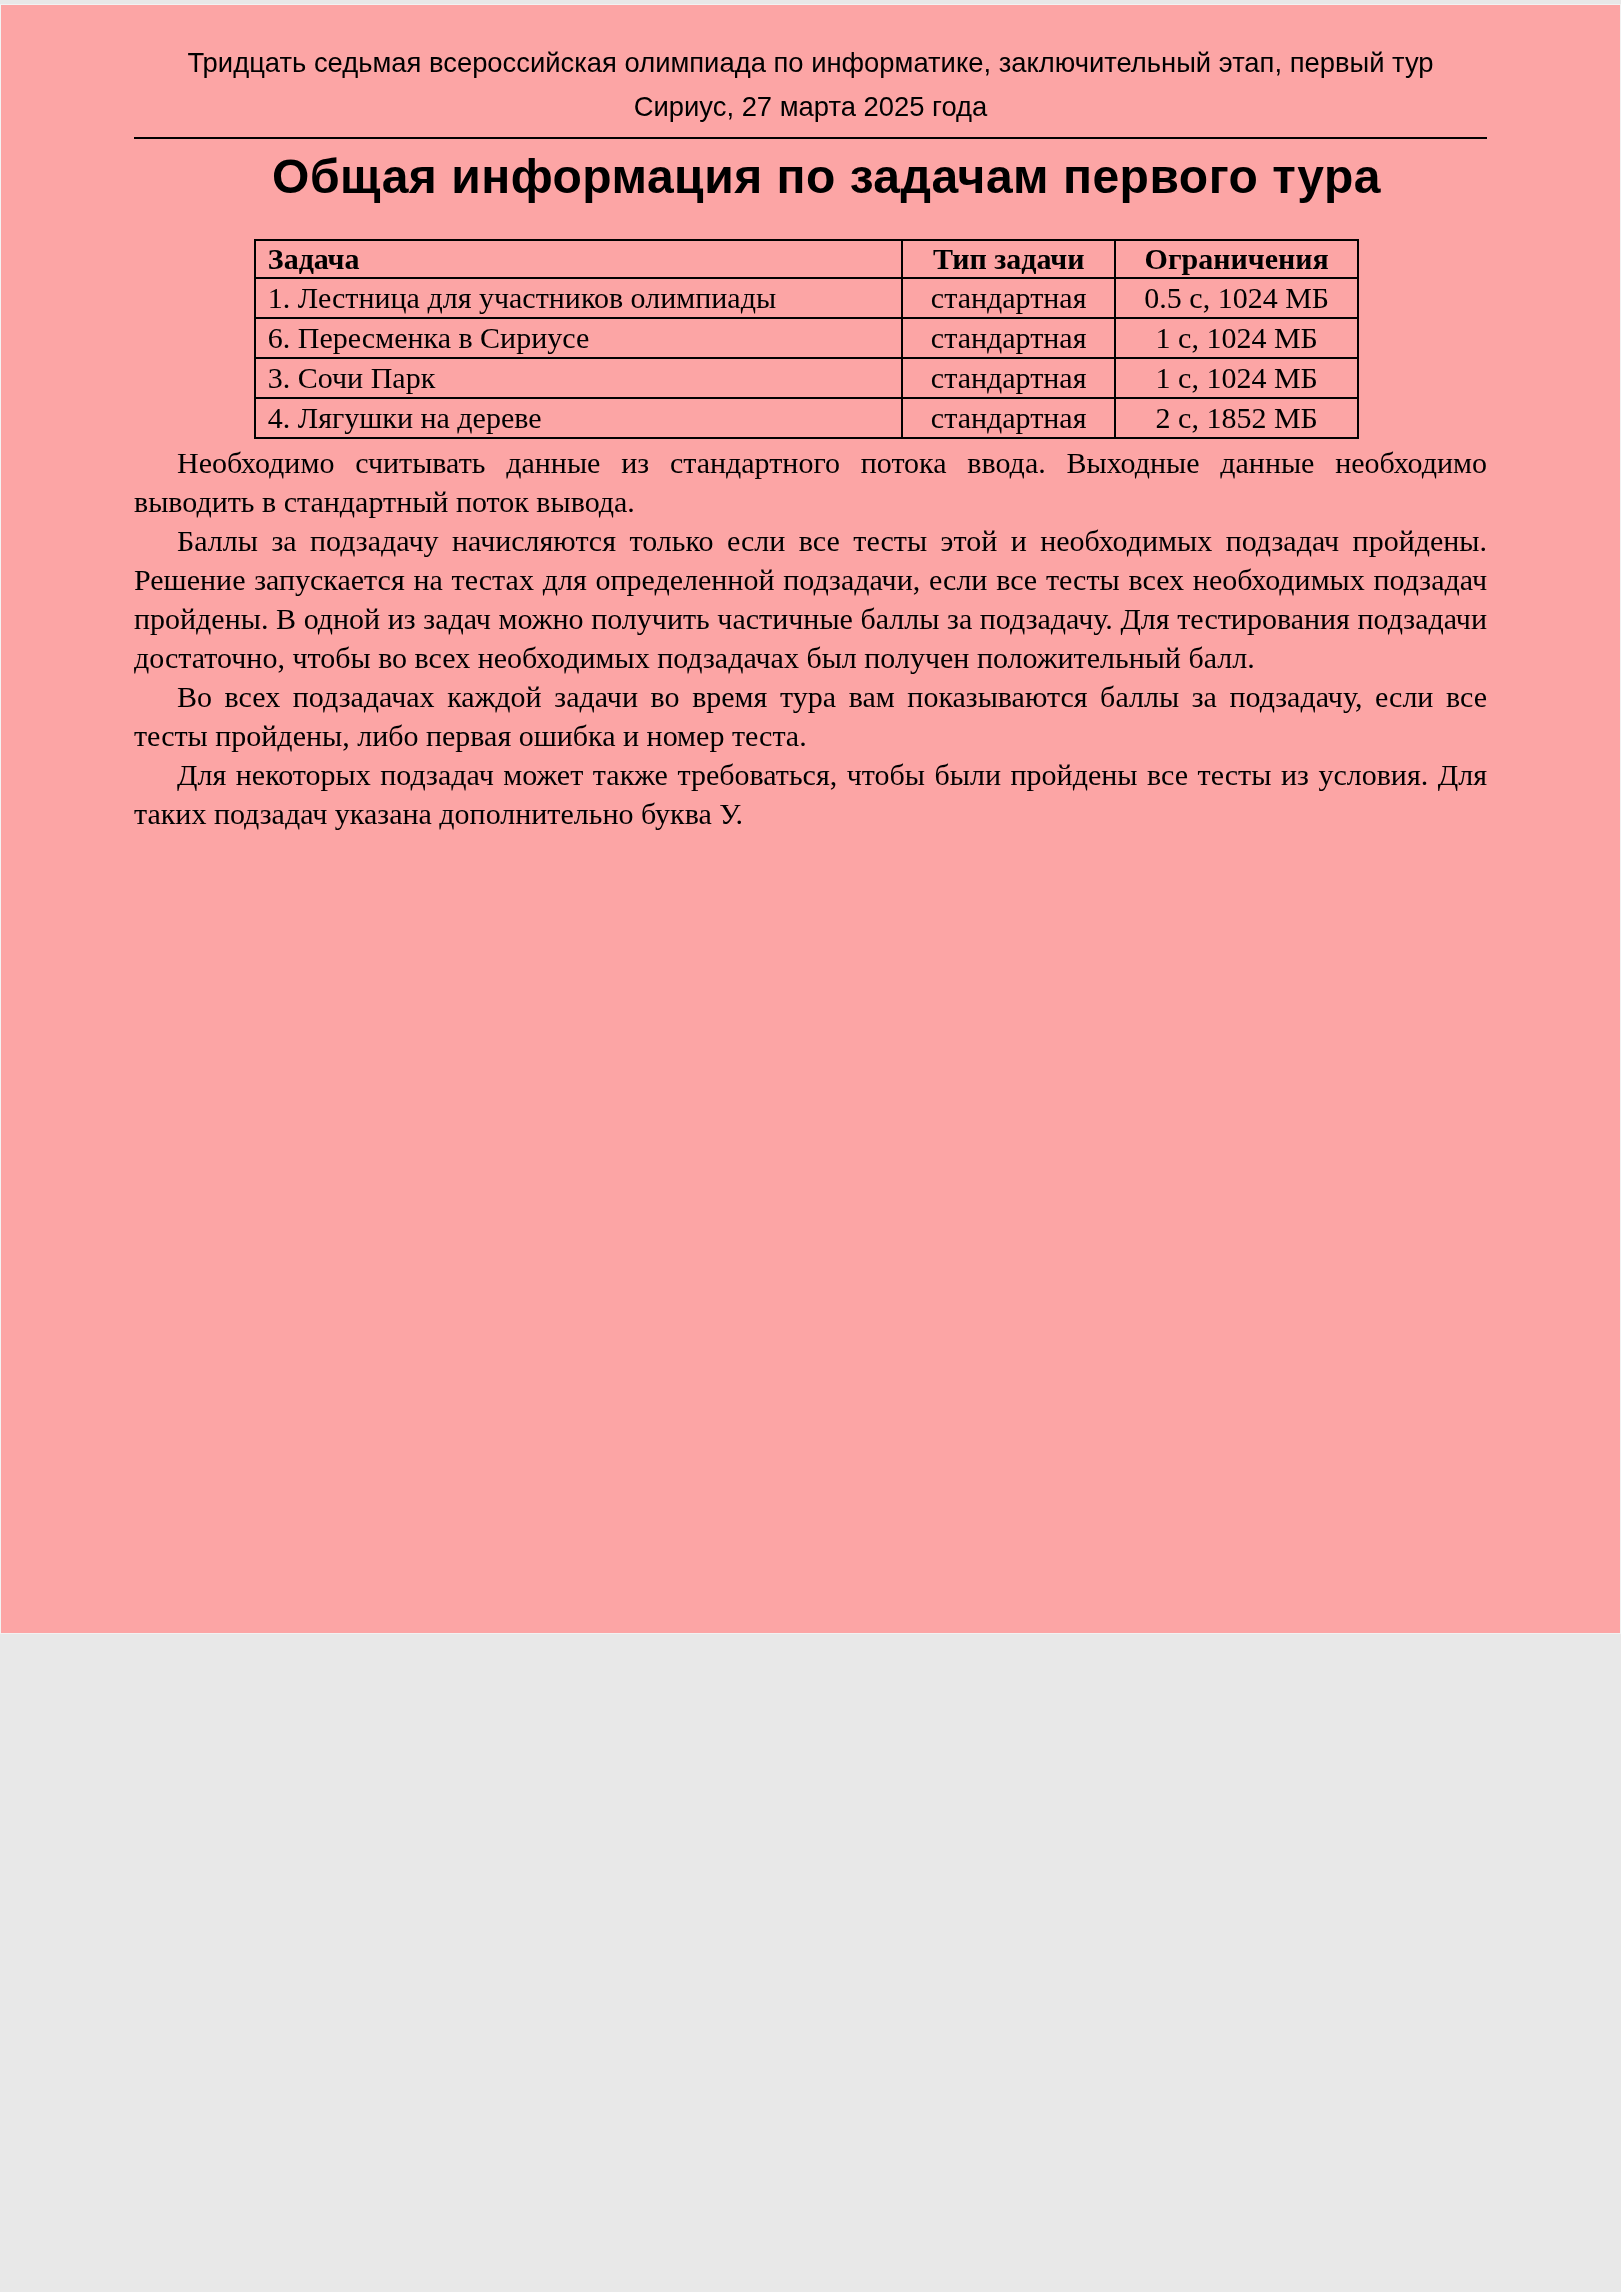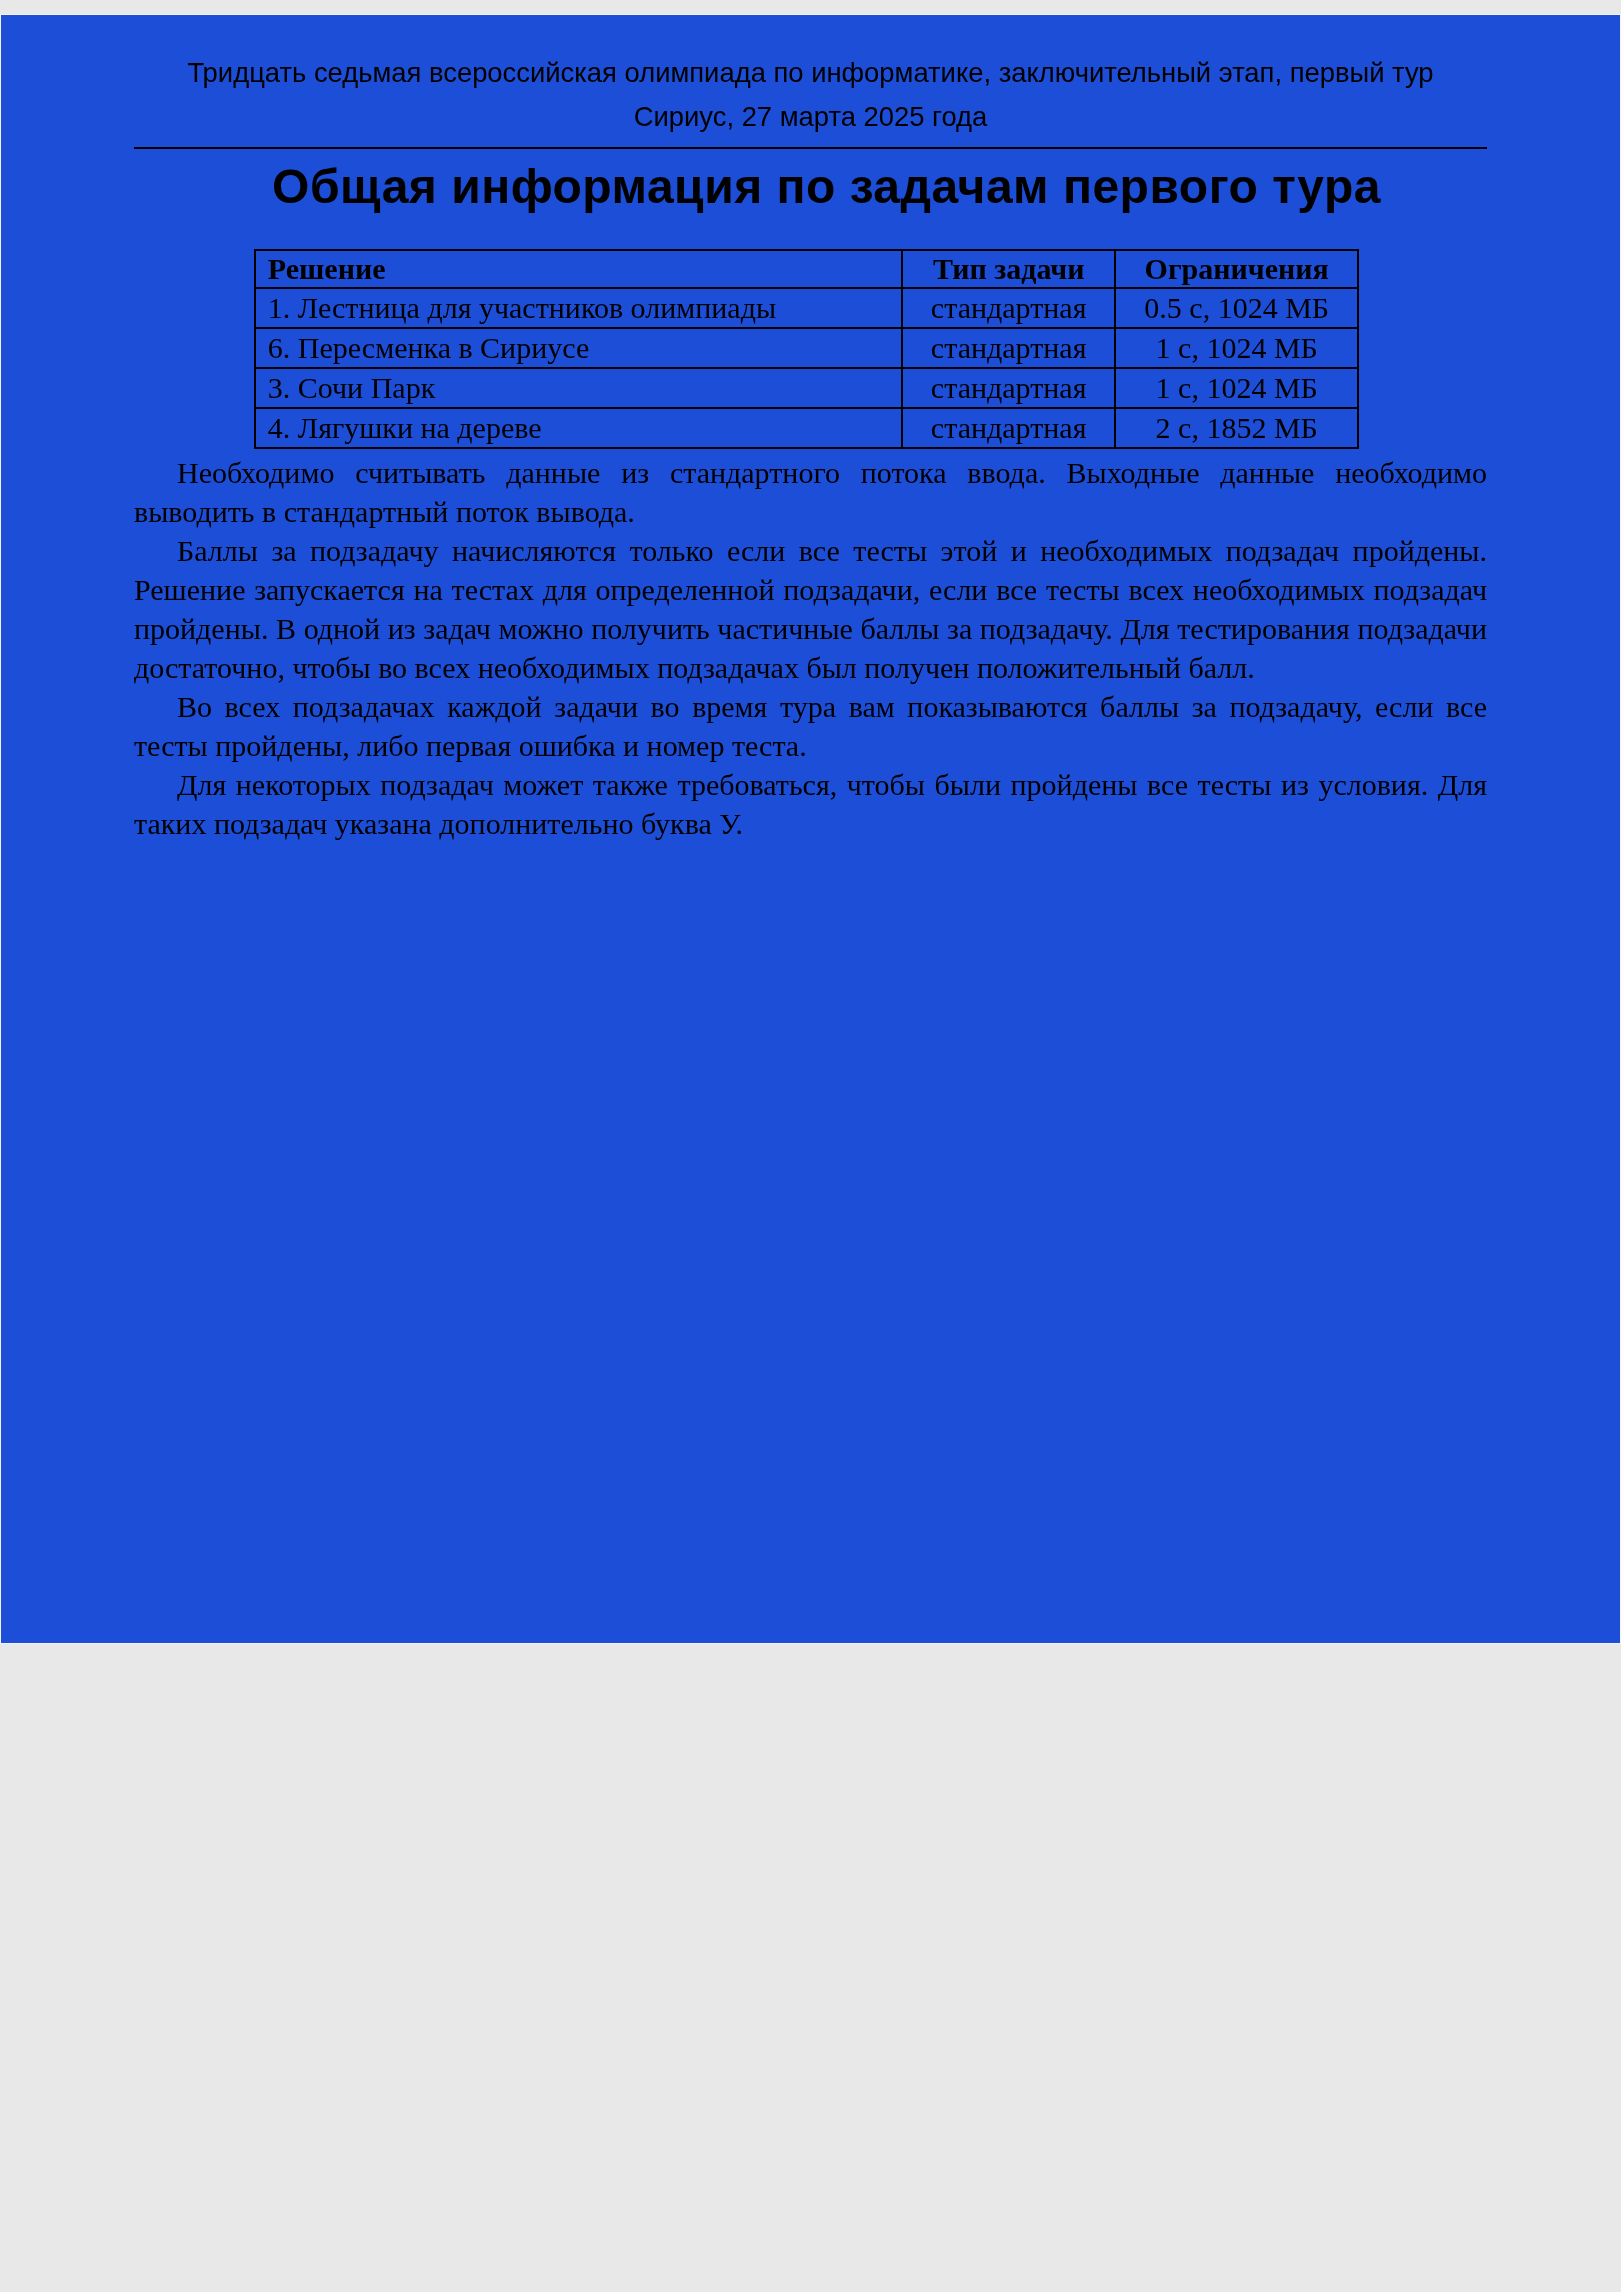--- a/index.html
+++ b/index.html
@@ -4,22 +4,22 @@
 <style>
   html, body {
     margin: 0;
     padding: 0;
     background: #e8e8e8;
   }
   .page {
     position: relative;
     width: 1621px;
     height: 1630px;
-    margin: 14px auto;
-    background: #1d4ed8;
+    margin: 4px auto;
+    background: #fca5a5;
     color: #000000;
     box-shadow: inset 0 0 0 1px #f2f2f2;
     overflow: hidden;
   }
   .sans { font-family: "Liberation Sans", "DejaVu Sans", sans-serif; }
   .serif { font-family: "Liberation Serif", "DejaVu Serif", serif; }
 
   .page-header {
     position: absolute;
     top: 37px;
@@ -106,21 +106,21 @@
     <div>Сириус, 27 марта 2025 года</div>
   </div>
 
   <div class="rule header-rule"></div>
 
   <h1 class="page-title sans">Общая информация по задачам первого тура</h1>
 
   <table class="info-table serif">
     <thead>
       <tr>
-        <th class="col-task">Решение</th>
+        <th class="col-task">Задача</th>
         <th class="col-type">Тип задачи</th>
         <th class="col-limits">Ограничения</th>
       </tr>
     </thead>
     <tbody>
       <tr>
         <td class="col-task">1. Лестница для участников олимпиады</td>
         <td class="col-type">стандартная</td>
         <td class="col-limits">0.5 с, 1024 МБ</td>
       </tr>

